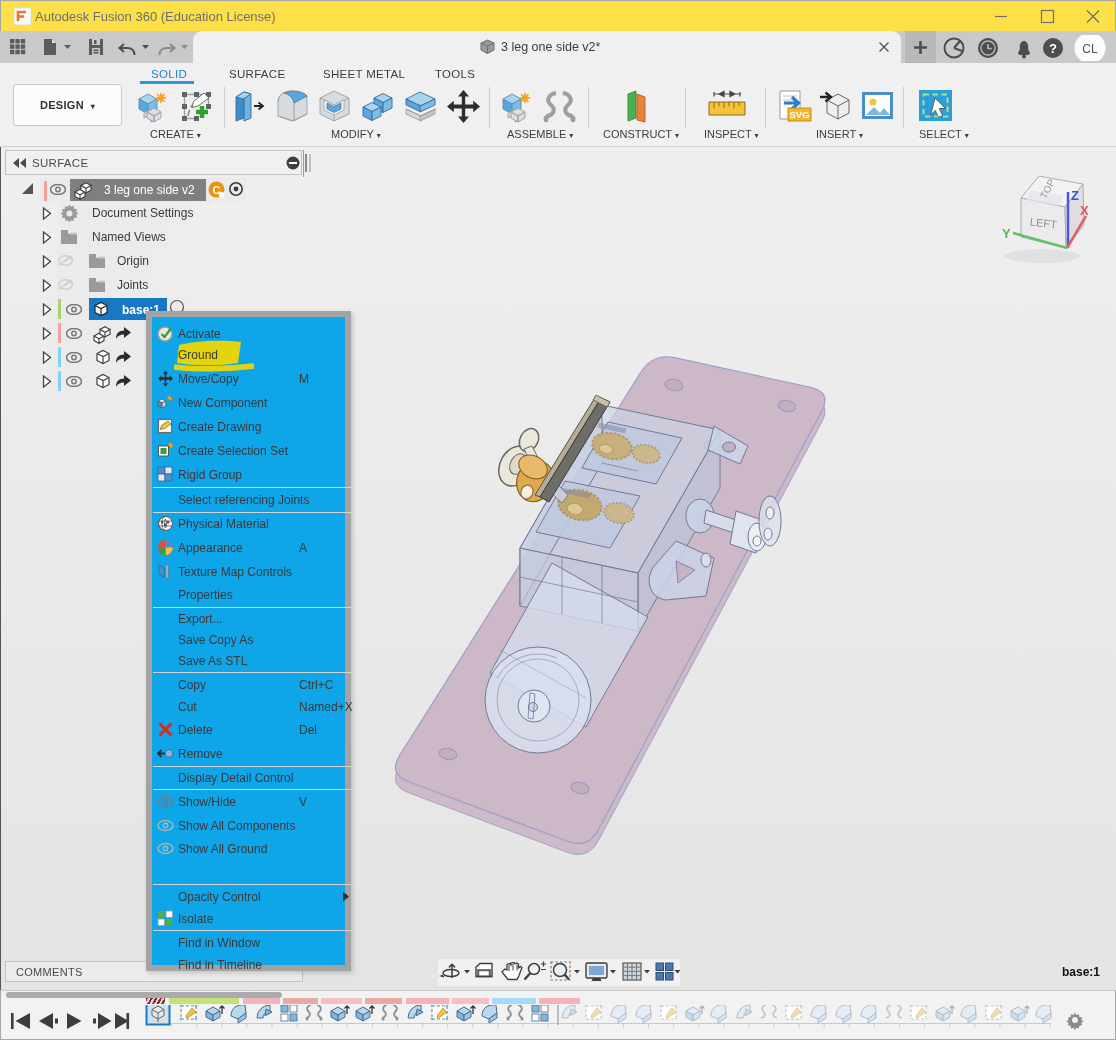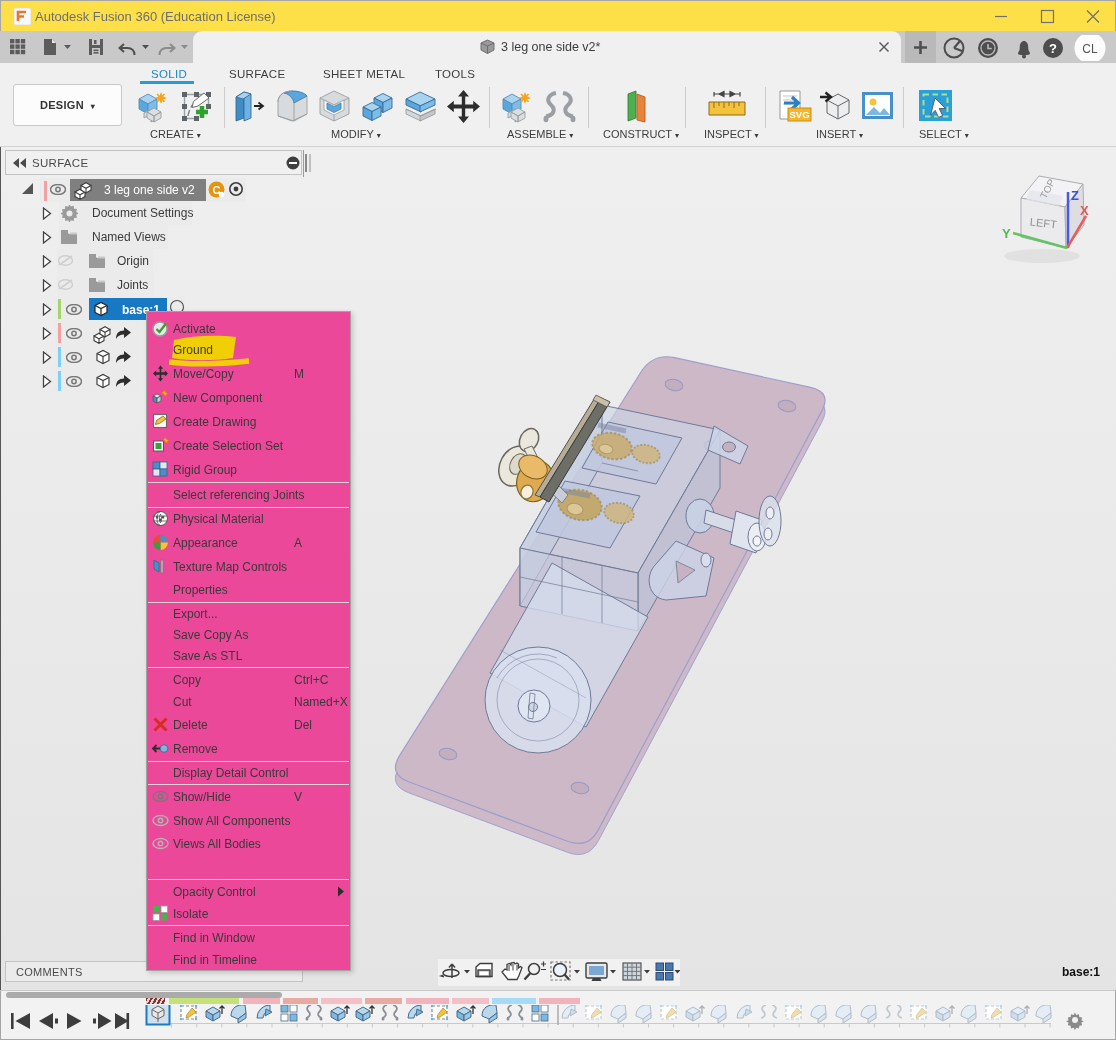--- a/index.html
+++ b/index.html
@@ -38,21 +38,21 @@
   
   #bheader { position:absolute; left:5px; top:150px; width:297px; height:25px;
     background:#f0f0f0; border:1px solid #c3c3c3; }
   #bheader .t { position:absolute; left:26px; top:6px; font-size:11.5px; color:#4a4a4a; letter-spacing:.3px;}
   .trow { position:absolute; height:24px; background:#ebebeb; }
   .trowtxt { font-size:12px; color:#3a3a3a; position:absolute; top:5px; }
   .cbar { position:absolute; width:3px; height:20px; top:2px; }
 
   
   #cmenu { position:absolute; left:146px; top:311px; width:205px; height:660px; z-index:20;
-    background:#ec4899; border:1px solid #a3a3a3; box-shadow:2px 2px 5px rgba(0,0,0,0.18); }
+    background:#0ea5e9; border:6px solid #a3a3a3; box-shadow:2px 2px 5px rgba(0,0,0,0.18); }
   .mi { position:absolute; left:0; width:203px; height:23px; }
   .mi .txt { position:absolute; left:26px; top:5px; font-size:12px; color:#3a3a3a; white-space:nowrap;}
   .mi .sc { position:absolute; left:147px; top:5px; font-size:12px; color:#3a3a3a; }
   .mi .ic { position:absolute; left:5px; top:3px; width:17px; height:17px; }
   .msep { position:absolute; left:1px; width:201px; height:1px; background:#d4d4d4; }
 
   
   #comments { position:absolute; left:5px; top:961px; width:298px; height:21px; z-index:5;
     background:#ebebeb; border:1px solid #c3c3c3; }
   #comments .t { position:absolute; left:10px; top:4px; font-size:11px; color:#4a4a4a; letter-spacing:.3px;}
@@ -711,21 +711,21 @@
           <ellipse cx="8.5" cy="8.5" rx="7.5" ry="5" fill="none" stroke="#b5b5b5" stroke-width="1.4"></ellipse>
           <circle cx="8.5" cy="8.5" r="2.2" fill="none" stroke="#b5b5b5" stroke-width="1.4"></circle>
         </svg>
       <div class="txt">Show All Components</div>
     </div>
     <div class="mi" style="top:520px">
       <svg class="ic" viewBox="0 0 17 17">
           <ellipse cx="8.5" cy="8.5" rx="7.5" ry="5" fill="none" stroke="#b5b5b5" stroke-width="1.4"></ellipse>
           <circle cx="8.5" cy="8.5" r="2.2" fill="none" stroke="#b5b5b5" stroke-width="1.4"></circle>
         </svg>
-      <div class="txt">Views All Bodies</div>
+      <div class="txt">Show All Ground</div>
     </div>
     <div class="msep" style="top:567px"></div>
     <div class="mi" style="top:568px">
         <div class="txt">Opacity Control</div>
       <svg class="abs" style="left:190px;top:6px" width="8" height="11" viewBox="0 0 8 11">
           <path d="M1 0.5 L7 5.5 L1 10.5 Z" fill="#2d2d2d"></path>
         </svg>
     </div>
     <div class="mi" style="top:590px">
       <svg class="ic" viewBox="0 0 17 17">

